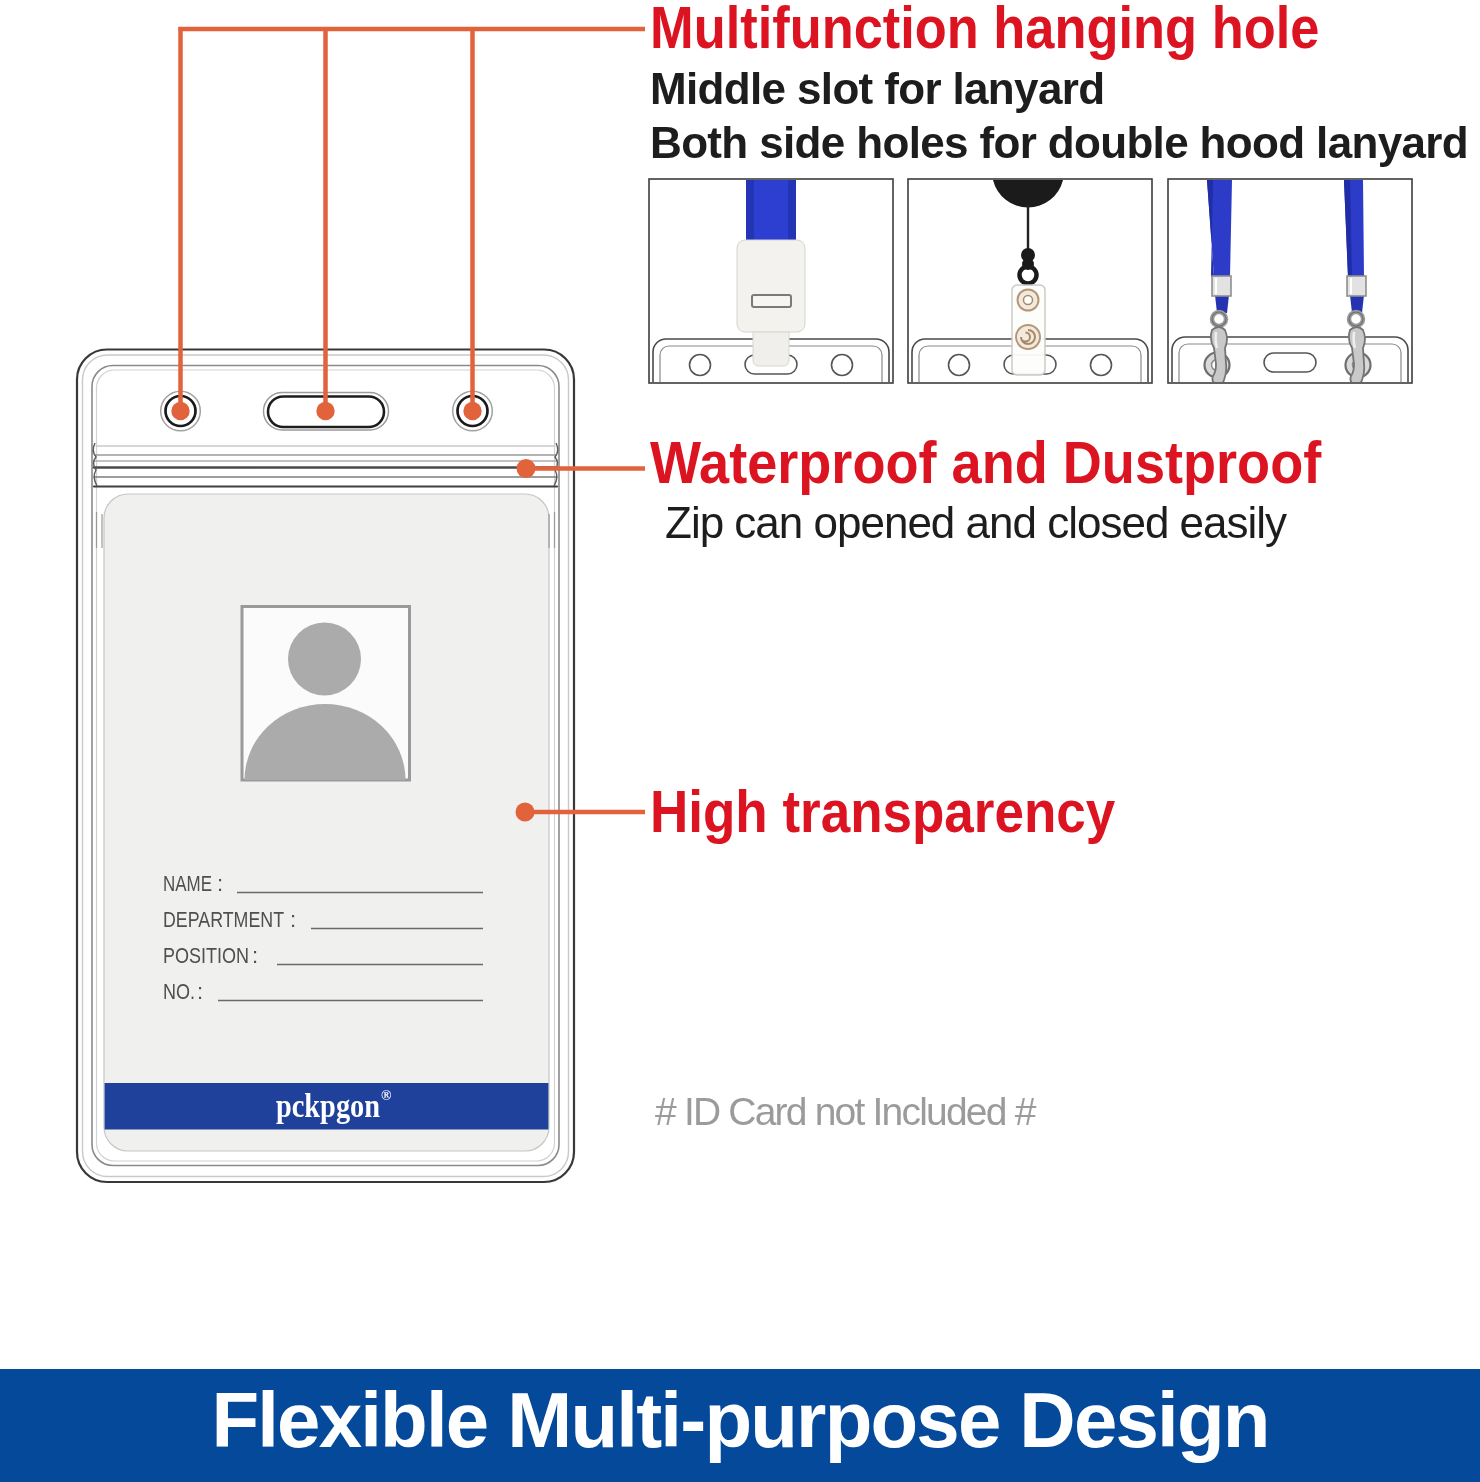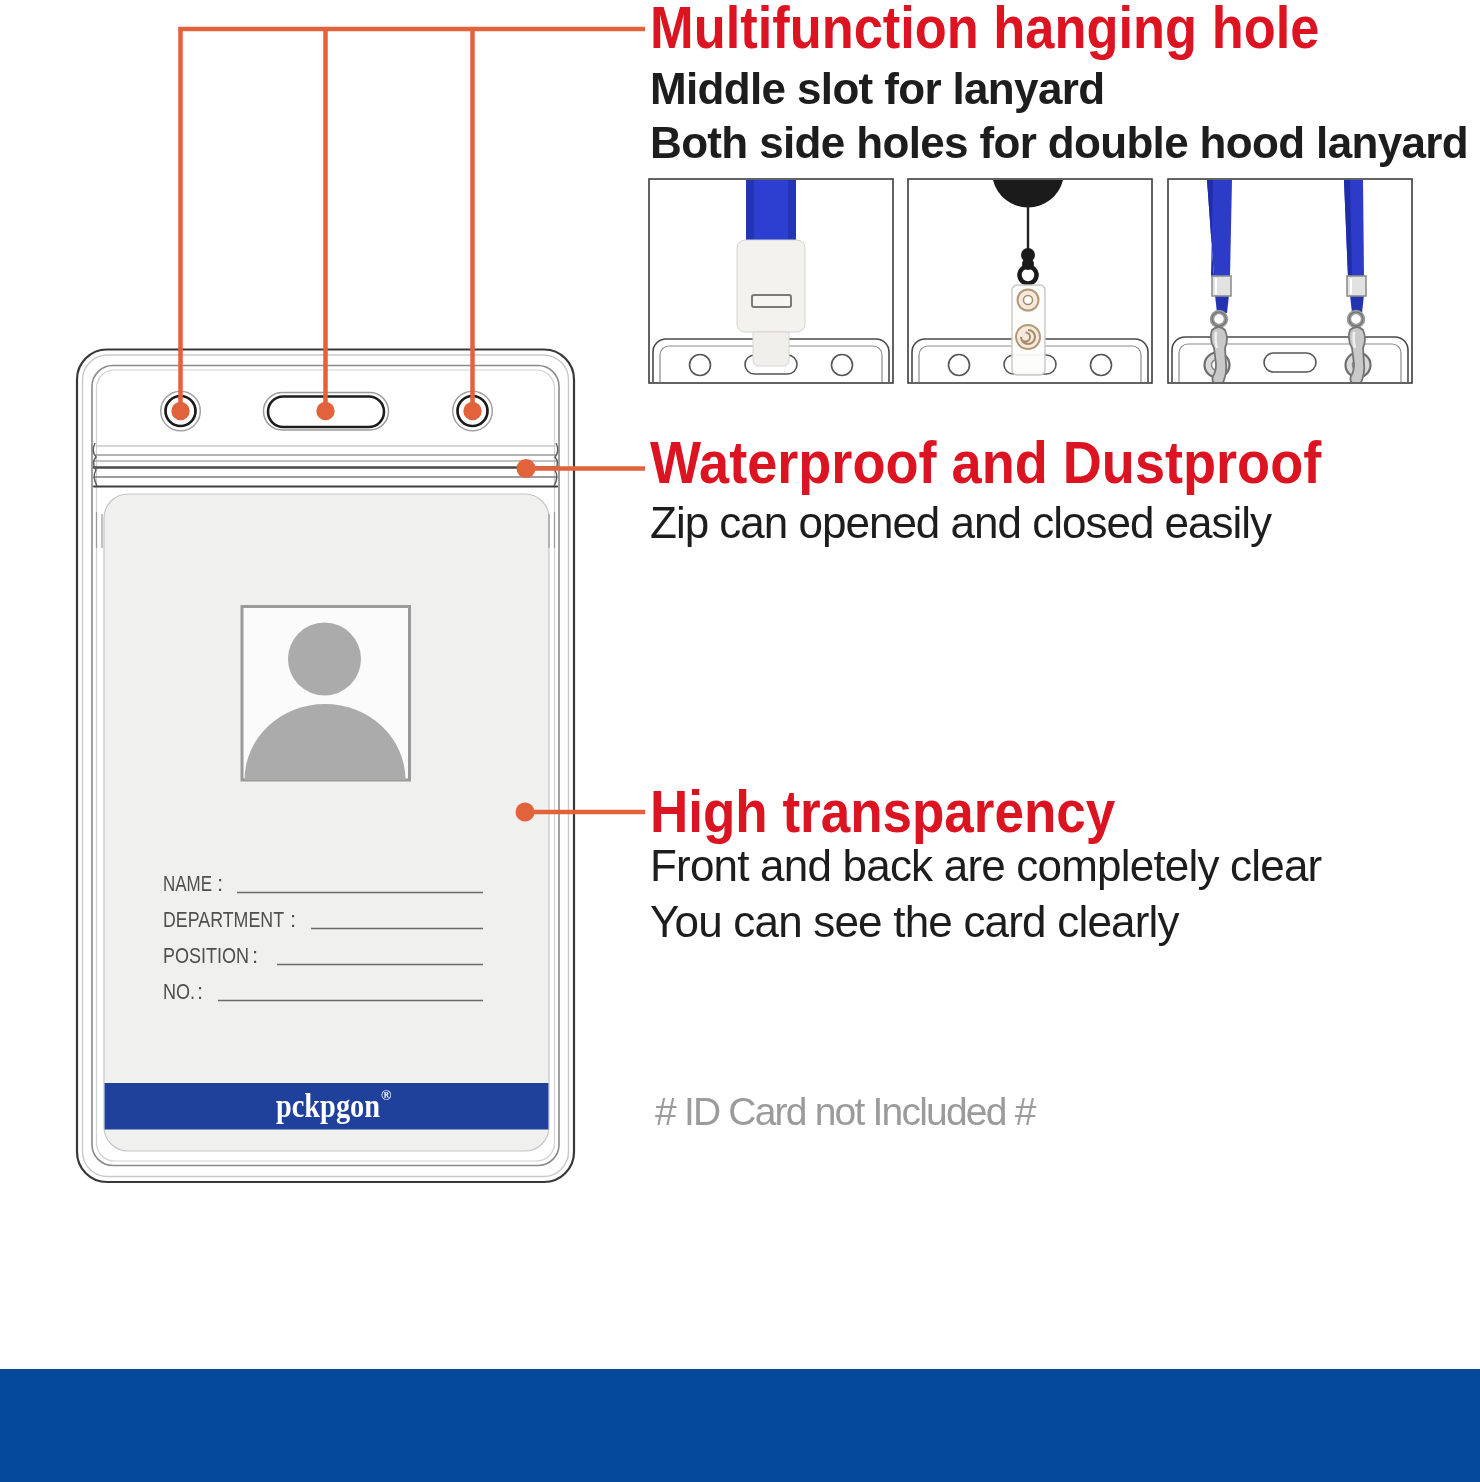--- a/index.html
+++ b/index.html
@@ -179,22 +179,22 @@
       <circle cx="526" cy="468.5" r="9.5"></circle>
       <circle cx="525" cy="812" r="9.5"></circle>
     </g>
 
   </svg>
 
   <div class="abs red" style="left:650px;top:-1px;font-size:59px;line-height:59px;transform:scaleX(0.888);transform-origin:0 0;">Multifunction hanging hole</div>
   <div class="abs blk" style="left:650px;top:61.5px;font-size:44px;line-height:54.5px;letter-spacing:-0.65px;font-weight:bold;">Middle slot for lanyard<br>Both side holes for double hood lanyard</div>
 
   <div class="abs red" style="left:650px;top:434px;font-size:59px;line-height:59px;transform:scaleX(0.917);transform-origin:0 0;">Waterproof and Dustproof</div>
-  <div class="abs blk" style="left:650px;top:498px;font-size:44px;line-height:50px;letter-spacing:-1.0px;">Zip can opened and closed easily</div>
+  <div class="abs blk" style="left:665px;top:498px;font-size:44px;line-height:50px;letter-spacing:-1.0px;">Zip can opened and closed easily</div>
 
   <div class="abs red" style="left:650px;top:783px;font-size:59px;line-height:59px;transform:scaleX(0.898);transform-origin:0 0;">High transparency</div>
-  <div class="abs blk" style="left:650px;top:838px;font-size:44px;line-height:56px;letter-spacing:-0.8px;">Front and back are completely clear<br>You can see the card clearly</div>
 
   <div class="abs" style="left:655px;top:1090px;font-size:39px;color:#9b9b9b;letter-spacing:-1.8px;"># ID Card not Included #</div>
 
   <div class="abs" style="left:0;top:1369px;width:1480px;height:113px;background:#05499b;"></div>
+  <div class="abs" style="left:0;top:1374px;width:1480px;text-align:center;font-size:78px;font-weight:bold;color:#ffffff;line-height:92px;letter-spacing:-1.8px;">Flexible Multi-purpose Design</div>
 
 </div>
 
 </body></html>

